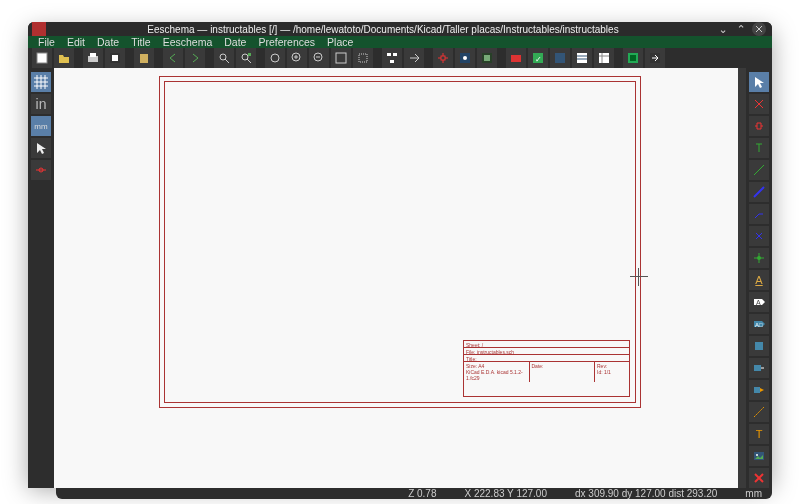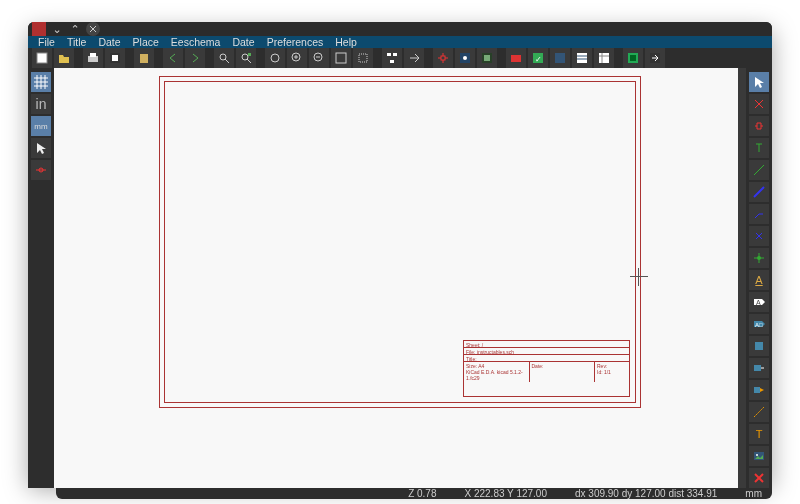--- a/index.html
+++ b/index.html
@@ -66,21 +66,21 @@
     width: 14px; height: 14px;
     border-radius: 7px;
     background: #444;
     display: flex;
     align-items: center;
     justify-content: center;
   }
   
   .menubar {
     height: 20px;
-    background: #0c4a6e;
+    background: #14532d;
     display: flex;
     align-items: center;
     gap: 12px;
     padding: 0 10px;
     color: #ddd;
     font-size: 10.5px;
   }
   .menubar span {
     cursor: default;
   }
@@ -236,41 +236,42 @@
   
   svg { display: block; }
 </style>
 </head>
 <body>
 
 <div class="window">
 
   <div class="titlebar">
     <span class="appicon"></span>
+    <span class="title">Eeschema — instructables [/] — /home/lewatoto/Documents/Kicad/Taller placas/Instructables/instructables</span>
     <div class="winctrls">
       <span>⌄</span>
       <span>⌃</span>
       <span class="close">
         <svg width="8" height="8">
             <line x1="1" y1="1" x2="7" y2="7" stroke="#ccc"></line>
             <line x1="7" y1="1" x2="1" y2="7" stroke="#ccc"></line>
           </svg>
       </span>
     </div>
   </div>
 
   <div class="menubar">
     <span>File</span>
+    <span>Edit</span>
+    <span>Date</span>
     <span>Title</span>
-    <span>Date</span>
-    <span>Place</span>
     <span>Eeschema</span>
     <span>Date</span>
     <span>Preferences</span>
-    <span>Help</span>
+    <span>Place</span>
   </div>
 
   <div class="toolbar">
     <div class="tbtn">
         <svg width="14" height="14">
           <rect x="2" y="2" width="10" height="10" fill="#fff" stroke="#888"></rect>
         </svg>
       </div>
     <div class="tbtn">
         <svg width="14" height="14">
@@ -588,17 +589,17 @@
     </div>
 
   </div>
 
   <div class="hscroll"></div>
 
   <div class="statusbar">
     <span class="spacer"></span>
     <span>Z 0.78</span>
     <span>X 222.83  Y 127.00</span>
-    <span>dx 309.90  dy 127.00  dist 334.91</span>
+    <span>dx 309.90  dy 127.00  dist 293.20</span>
     <span>mm</span>
   </div>
 
 </div>
 
 </body></html>

